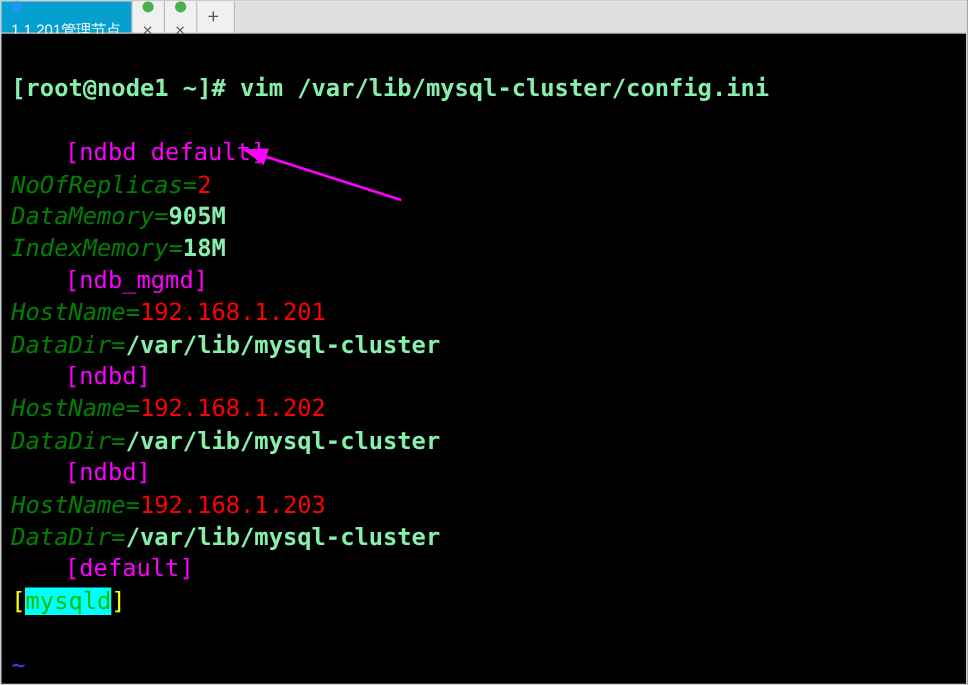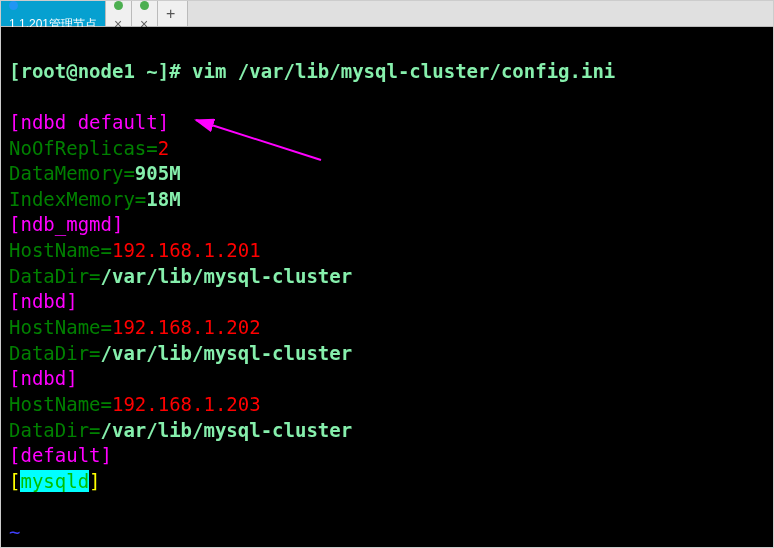--- a/index.html
+++ b/index.html
@@ -57,23 +57,23 @@
       font-size: 19px;
       line-height: 1.35;
       padding: 6px 8px 8px 8px;
       height: 522px;
       position: relative;
       white-space: pre;
       font-family: Consolas, Monaco, monospace;
     }
     .white { color: #86efac; font-weight: bold; }
     .red { color: #ff0000; }
-    .magenta { color: #ff00ff; }
+    .magenta { color: #ff00ff; margin-left: 43px; }
     .green { color: #00d000; }
-    .darkgreen { color: #008000; }
+    .darkgreen { color: #008000; font-style: italic; }
     .yellow { color: #ffff00; }
     .blue { color: #4040ff; }
     .cursorbox {
       background: #00ffff;
       color: #00c000;
       text-align: center;
     }
     .arrow {
       position: absolute;
       left: 190px;

